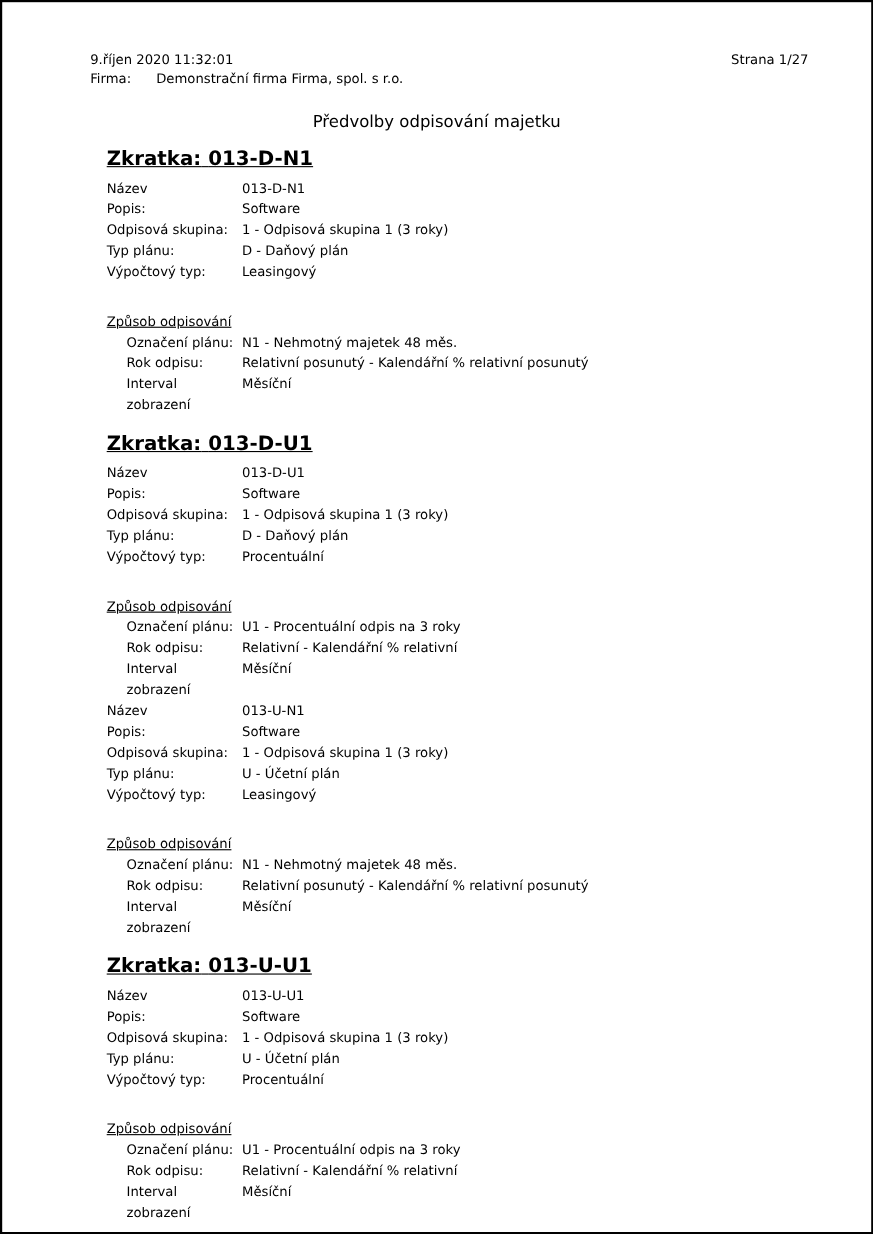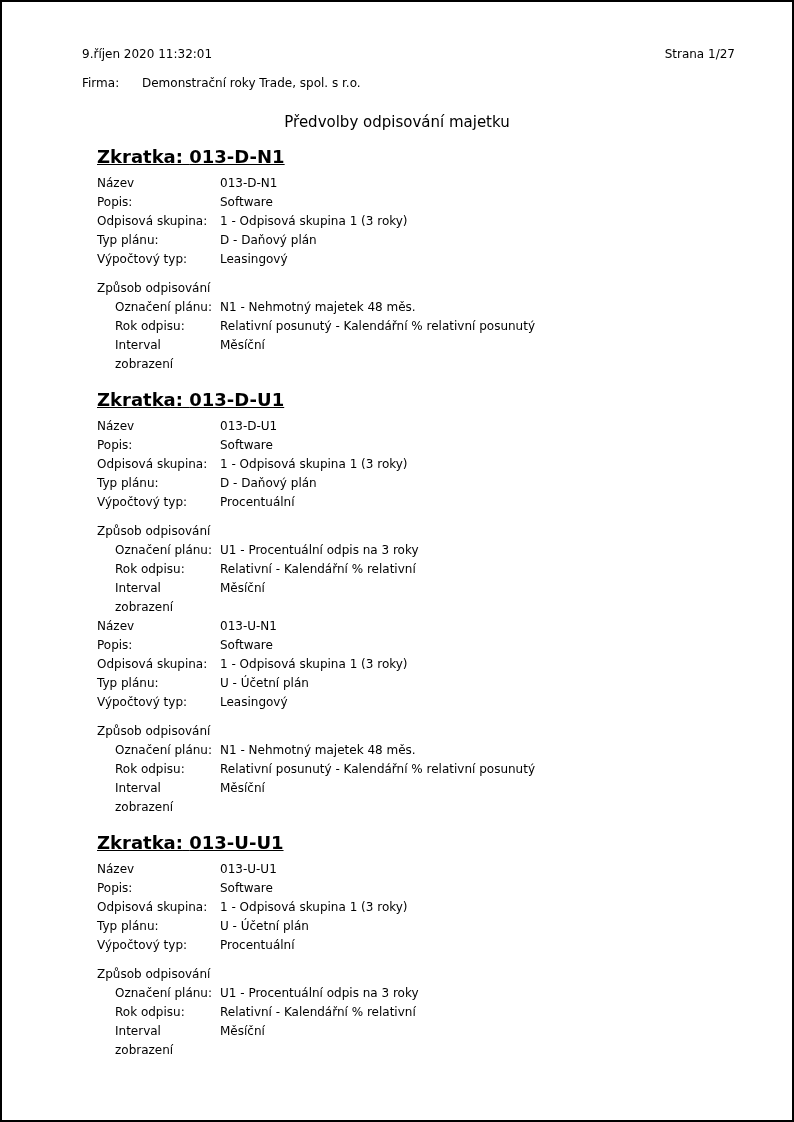--- a/index.html
+++ b/index.html
@@ -18,21 +18,21 @@
   }
   .header-row1 {
     display: flex;
     justify-content: space-between;
     font-size: 12px;
     line-height: 16px;
   }
   .header-row2 {
     font-size: 12px;
     line-height: 16px;
-    margin-top: 13px;
+    margin-top: 1px;
     display: flex;
   }
   .firm-label { width: 60px; flex-shrink: 0; }
   .report-title {
     margin: 22px -57px 8px -80px;
     text-align: center;
     font-size: 15px;
     font-weight: normal;
   }
   .section { margin-left: 15px; }
@@ -45,37 +45,38 @@
   .row {
     display: flex;
     font-size: 12px;
     line-height: 19px;
   }
   .row .lbl { width: 123px; flex-shrink: 0; }
   .row .val { flex: 1; }
   .sub-heading {
     font-size: 12px;
     line-height: 19px;
-    margin-top: 10px;
+    text-decoration: underline;
+    margin-top: 26px;
   }
   .row.sub { padding-left: 18px; }
   .row.sub .lbl { width: 105px; }
 </style>
 </head>
 <body>
 
 <div class="page">
 
   <div class="header-row1">
     <span>9.říjen 2020 11:32:01</span>
     <span>Strana 1/27</span>
   </div>
   <div class="header-row2">
     <span class="firm-label">Firma:</span>
-    <span>Demonstrační roky Trade, spol. s r.o.</span>
+    <span>Demonstrační firma Firma, spol. s r.o.</span>
   </div>
 
   <div class="report-title">Předvolby odpisování majetku</div>
 
   <div class="section">
     <div class="sec-heading"><span>Zkratka:</span>&nbsp;<span>013-D-N1</span></div>
     <div class="row">
         <span class="lbl">Název</span>
         <span class="val">013-D-N1</span>
       </div>

